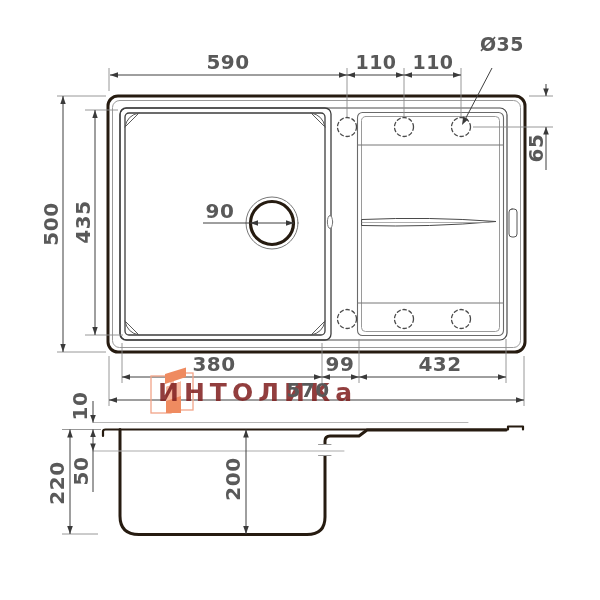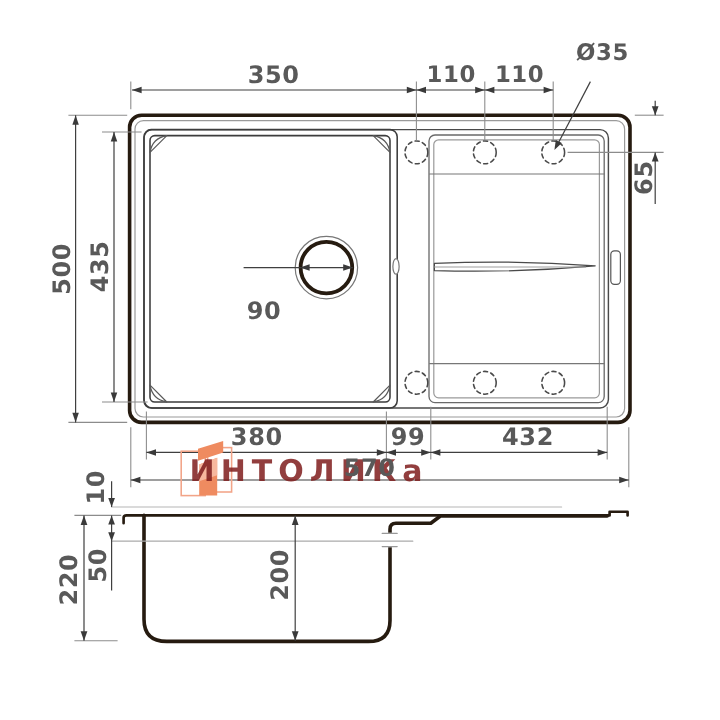--- a/index.html
+++ b/index.html
@@ -157,28 +157,28 @@
     <svg width="47" height="48" viewBox="0 0 47 48">
       <rect x="2" y="9" width="20" height="37" fill="none" stroke="#f2a488" stroke-width="1.3"></rect>
       <rect x="24" y="6" width="20" height="37" fill="none" stroke="#f2a488" stroke-width="1.3"></rect>
       <polygon points="16,17 16,7 37,0.5 37,10" fill="#ef8b60"></polygon>
       <polygon points="17,20 32,14.5 32,46 17,46" fill="#ef8b60"></polygon>
       <polygon points="17,20 32,14.5 32,29 17,34" fill="#f7b89e"></polygon>
     </svg>
     <span class="wm-text">ИНТОЛИКа</span>
   </div>
 
-  <div class="dim" style="left:228px;top:62px;">350</div>
+  <div class="dim" style="left:228px;top:62px;">590</div>
   <div class="dim small" style="left:376px;top:62px;">110</div>
   <div class="dim small" style="left:433px;top:62px;">110</div>
   <div class="dim small" style="left:502px;top:44px;">Ø35</div>
   <div class="dim rot" style="left:536px;top:148px;">65</div>
   <div class="dim rot" style="left:51px;top:224px;">500</div>
   <div class="dim rot" style="left:83px;top:222px;">435</div>
-  <div class="dim" style="left:220px;top:211px;margin-top:48px;">90</div>
+  <div class="dim" style="left:220px;top:211px;">90</div>
   <div class="dim" style="left:214px;top:364px;">380</div>
   <div class="dim" style="left:340px;top:364px;">99</div>
   <div class="dim" style="left:440px;top:364px;">432</div>
   <div class="dim" style="left:308px;top:390px;">570</div>
   <div class="dim rot" style="left:80px;top:406px;">10</div>
   <div class="dim rot" style="left:57px;top:483px;">220</div>
   <div class="dim rot" style="left:81px;top:471px;">50</div>
   <div class="dim rot" style="left:233px;top:479px;">200</div>
 
 </div>

